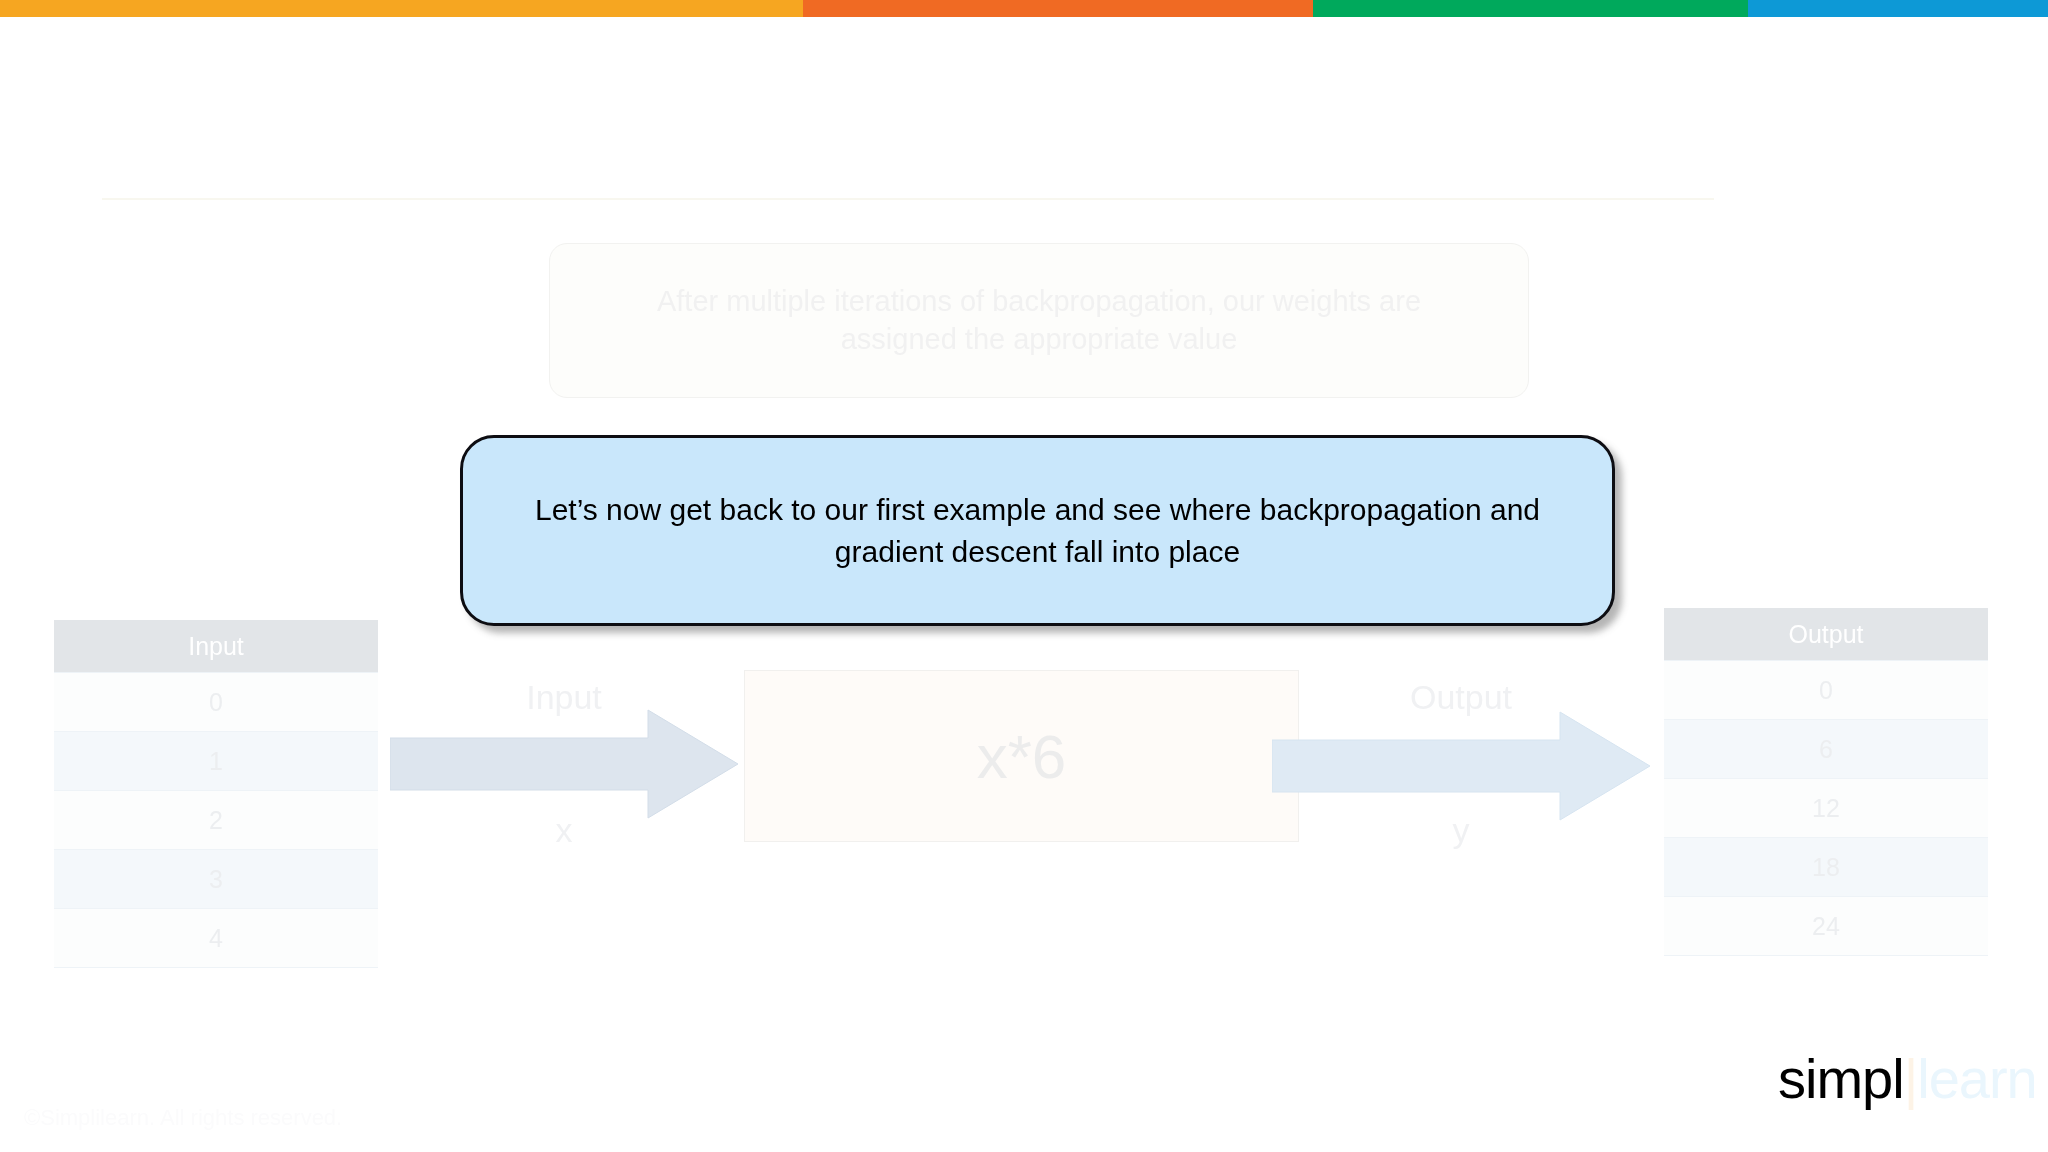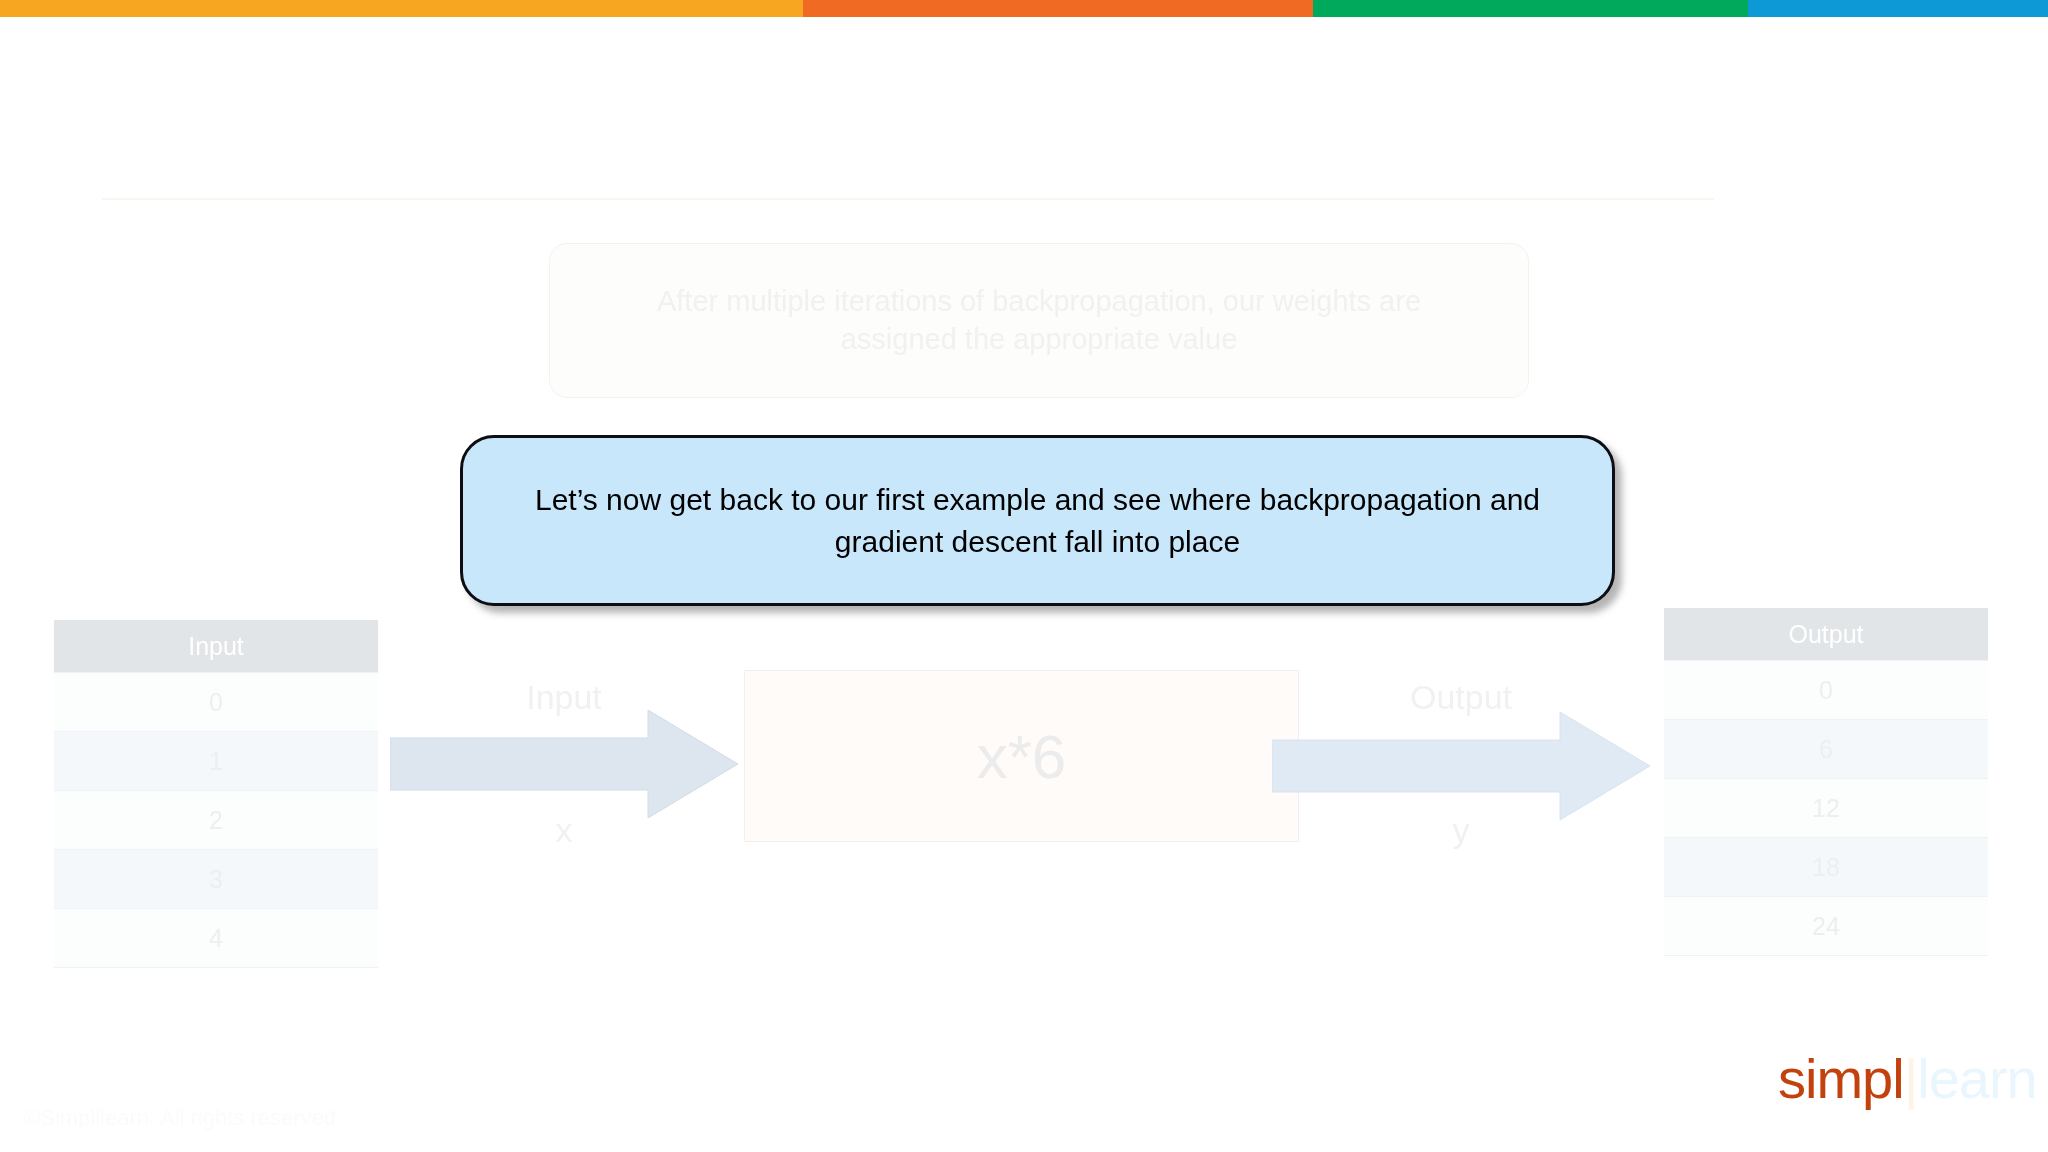--- a/index.html
+++ b/index.html
@@ -71,21 +71,21 @@
     text-align: center;
     width: 880px;
   }
 
   
   .callout {
     position: absolute;
     left: 460px;
     top: 435px;
     width: 1155px;
-    height: 171px;
+    height: 191px;
     background: #c9e7fb;
     border: 3.5px solid #0d0d12;
     border-radius: 34px;
     box-sizing: border-box;
     box-shadow: 7px 7px 7px rgba(90, 90, 90, 0.45);
     display: flex;
     align-items: center;
     justify-content: center;
   }
   .callout-text {
@@ -170,21 +170,21 @@
     white-space: nowrap;
   }
   .logo {
     position: absolute;
     left: 1778px;
     top: 1046px;
     font-size: 56px;
     letter-spacing: -1px;
     white-space: nowrap;
   }
-  .logo .simpl { color: #c2410c; }
+  .logo .simpl { color: #000000; }
   .logo .tick  { color: #fdf3e6; }
   .logo .learn { color: #eaf6fd; }
 </style>
 </head>
 <body>
 
 <div id="slide">
 
   <div class="topbar">
     <div class="topbar-seg" style="background: rgb(246, 166, 33); width: 803px;"></div>

